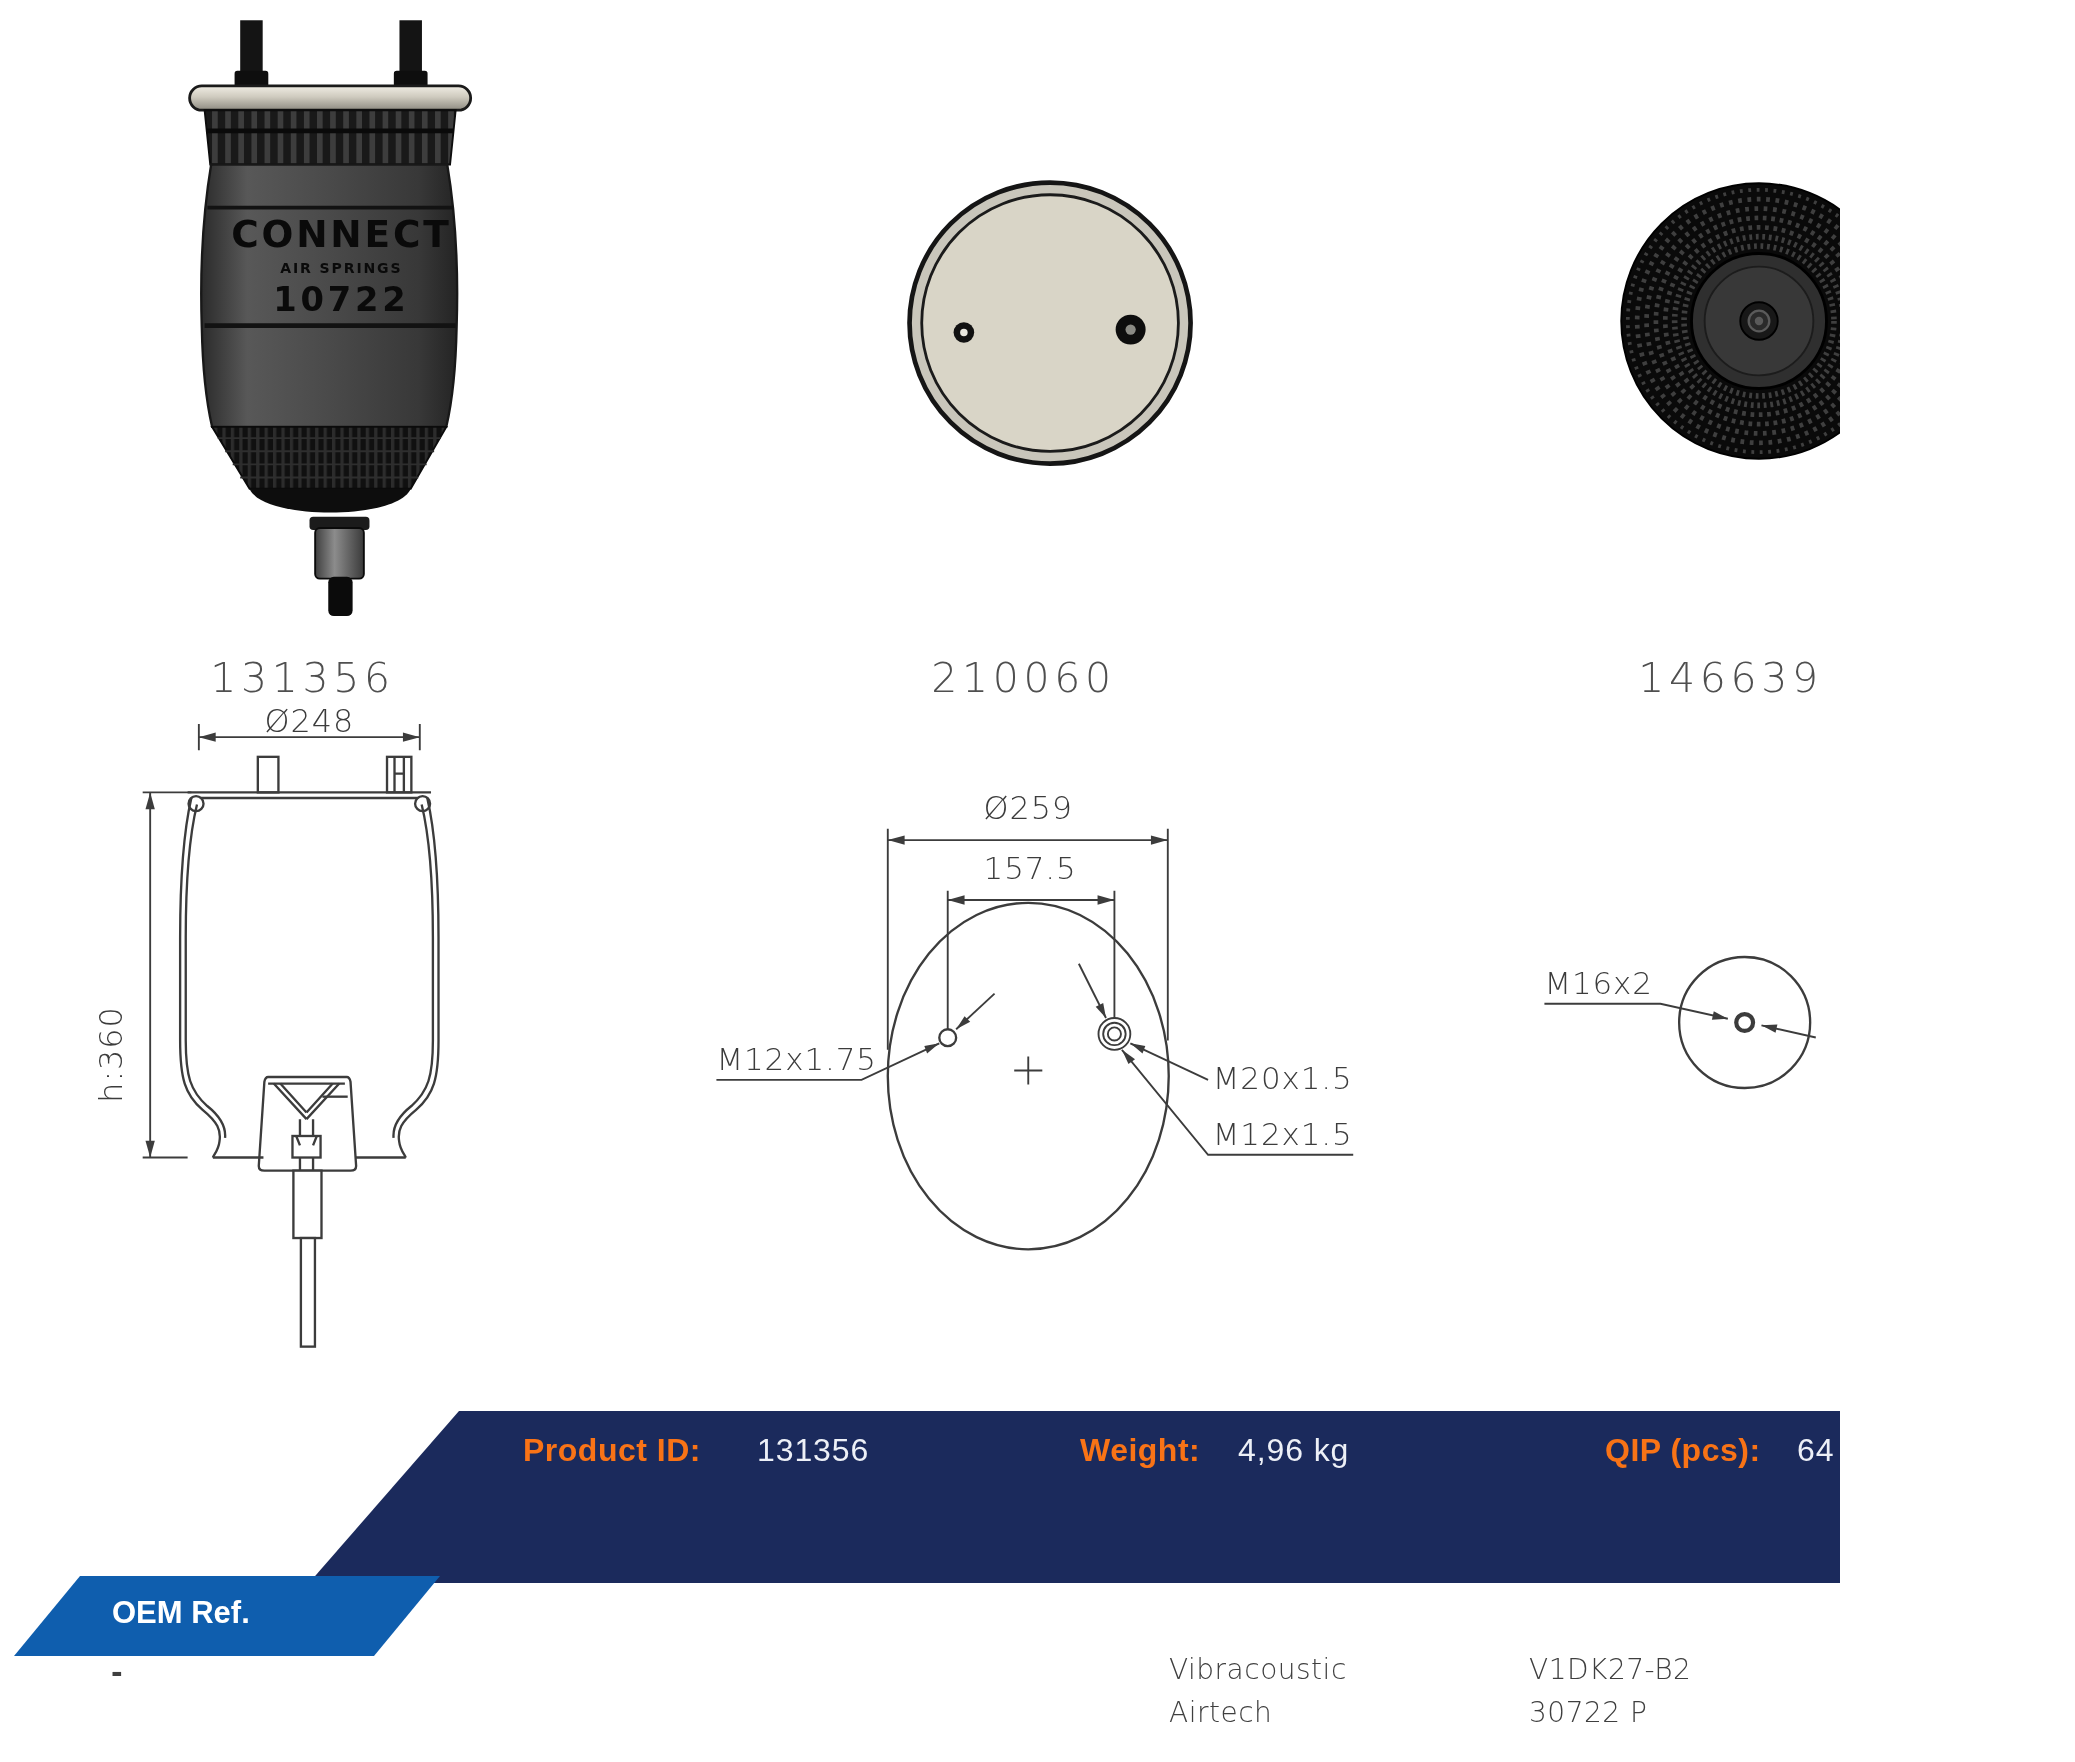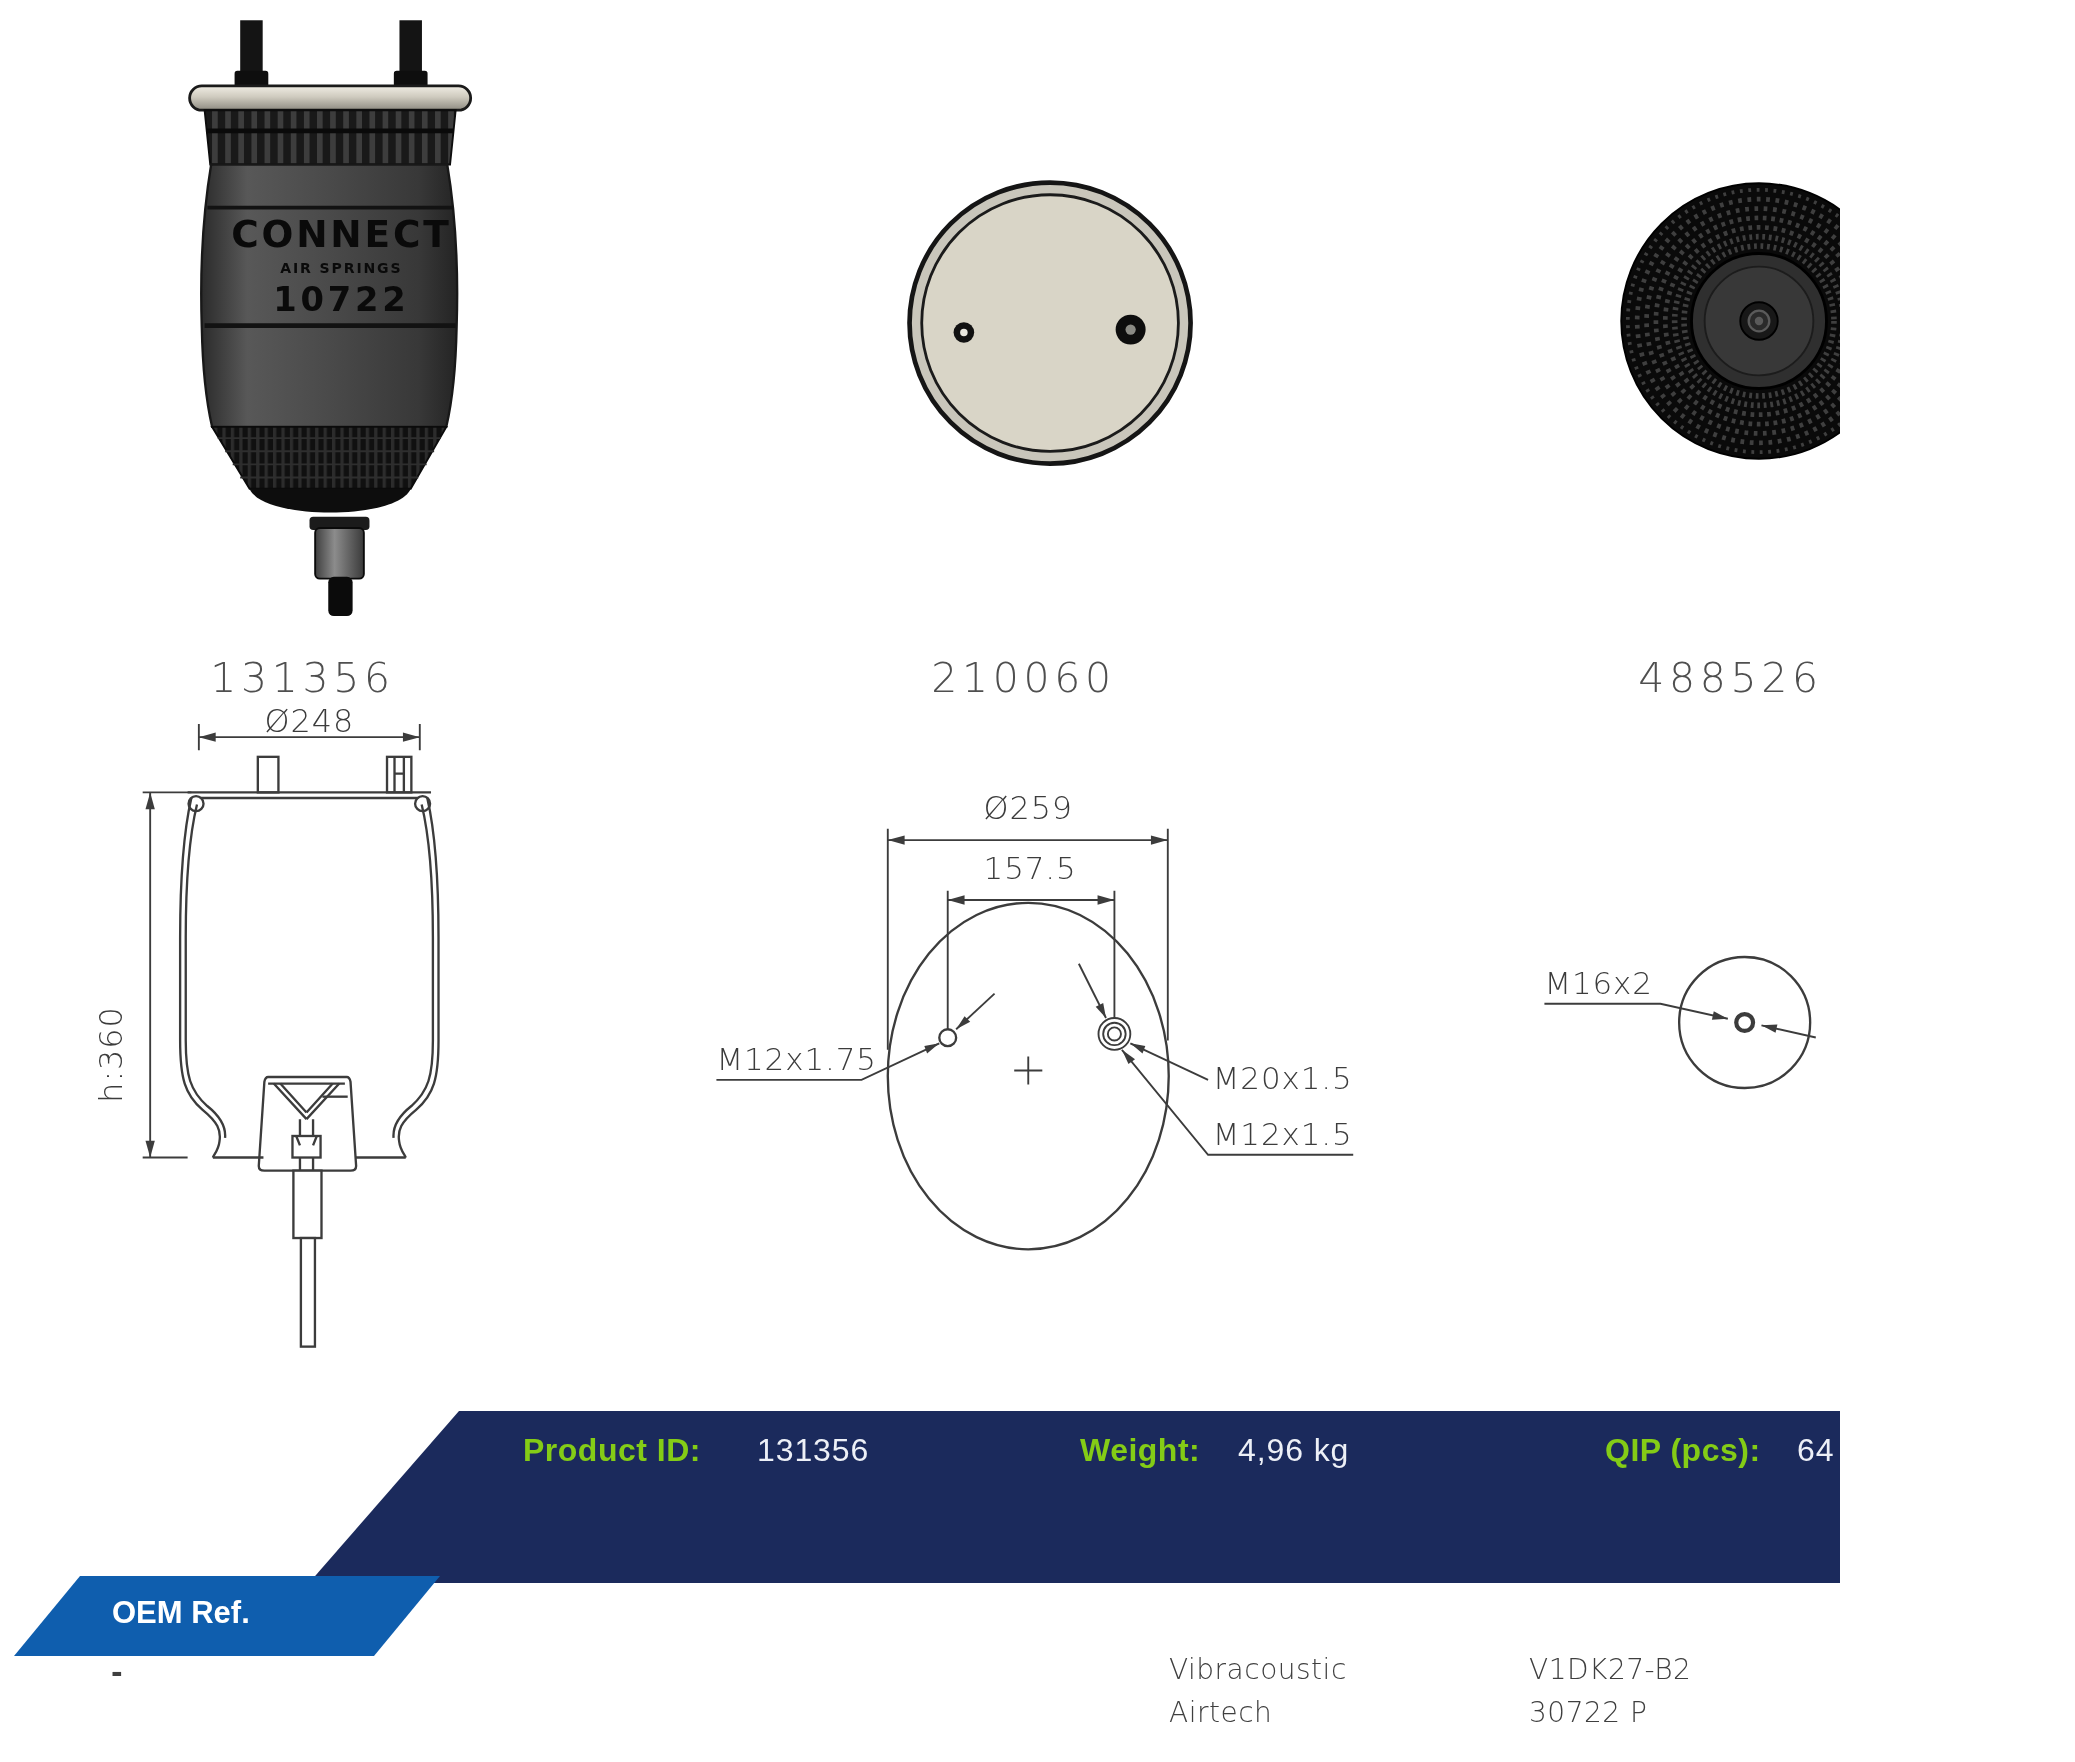--- a/index.html
+++ b/index.html
@@ -11,21 +11,21 @@
   .cad-thin{stroke:#3c3c3c;stroke-width:2;fill:none;}
   .cad-fill{fill:#3c3c3c;}
   .part-label{position:absolute;width:309px;text-align:center;
               font-family:"DejaVu Sans",sans-serif;font-weight:300;font-size:41px;
               color:#4f4f4f;letter-spacing:4.7px;}
   .banner-main{position:absolute;left:309px;top:1411px;width:1754px;height:172px;
                background:#1B2A5C;
                clip-path:polygon(150px 0,100% 0,calc(100% - 154px) 100%,0 100%);}
   .banner-sub{position:absolute;top:1548px;height:80px;background:#0F5EAE;
               clip-path:polygon(66px 0,100% 0,calc(100% - 66px) 100%,0 100%);margin-top:28px;}
-  .b-label{position:absolute;top:20.6px;font-weight:bold;font-size:32px;color:#84cc16;letter-spacing:0.5px;}
+  .b-label{position:absolute;top:20.6px;font-weight:bold;font-size:32px;color:#f97316;letter-spacing:0.5px;}
   .b-value{position:absolute;top:20.6px;font-weight:normal;font-size:32px;color:#edf0f7;letter-spacing:0.9px;}
   .sub-title{position:absolute;left:98px;top:19px;font-weight:bold;font-size:31px;color:#ffffff;}
   .ref-text{position:absolute;font-family:"DejaVu Sans",sans-serif;font-weight:300;
             font-size:28px;color:#3f3f3f;letter-spacing:0.5px;}
   .photo-brand{font-family:"DejaVu Sans",sans-serif;font-weight:bold;fill:#0a0a0a;}
 </style>
 </head>
 <body>
 
 <div class="page">
@@ -117,21 +117,21 @@
     <circle cx="175" cy="175" r="58" fill="#383838" stroke="#1c1c1c" stroke-width="2"></circle>
     <g>
       <circle cx="175" cy="175" r="20" fill="#181818" stroke="#000" stroke-width="2"></circle>
       <circle cx="175" cy="175" r="11" fill="#2a2a2a" stroke="#5a5a5a" stroke-width="2.5"></circle>
       <circle cx="175" cy="175" r="4.5" fill="#5a5a5a"></circle>
     </g>
   </svg>
 
   <div class="part-label" style="left:148px;top:654px;">131356</div>
   <div class="part-label" style="left:869px;top:654px;">210060</div>
-  <div class="part-label" style="left:1576px;top:654px;">488526</div>
+  <div class="part-label" style="left:1576px;top:654px;">146639</div>
 
   <svg style="left:94px;top:703px" width="440" height="675" viewBox="0 0 470 720">
     <text class="cad-text" x="230" y="30" font-size="34" text-anchor="middle">Ø248</text>
     <g>
       <path class="cad-thin" d="M112,36 L348,36 M112,22 L112,50 M348,22 L348,50"></path>
       <polygon class="cad-fill" points="112,36 130,31 130,41"></polygon>
       <polygon class="cad-fill" points="348,36 330,31 330,41"></polygon>
     </g>
     <text class="cad-text" x="30" y="375" font-size="34" text-anchor="middle" transform="rotate(-90 30 375)">h:360</text>
     <g>

